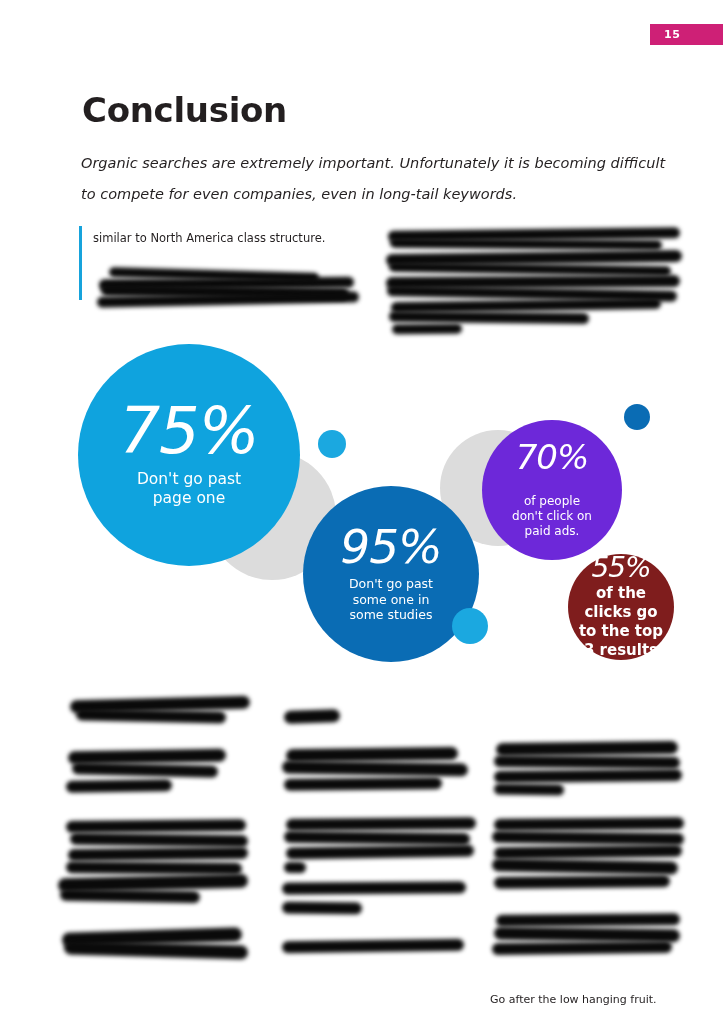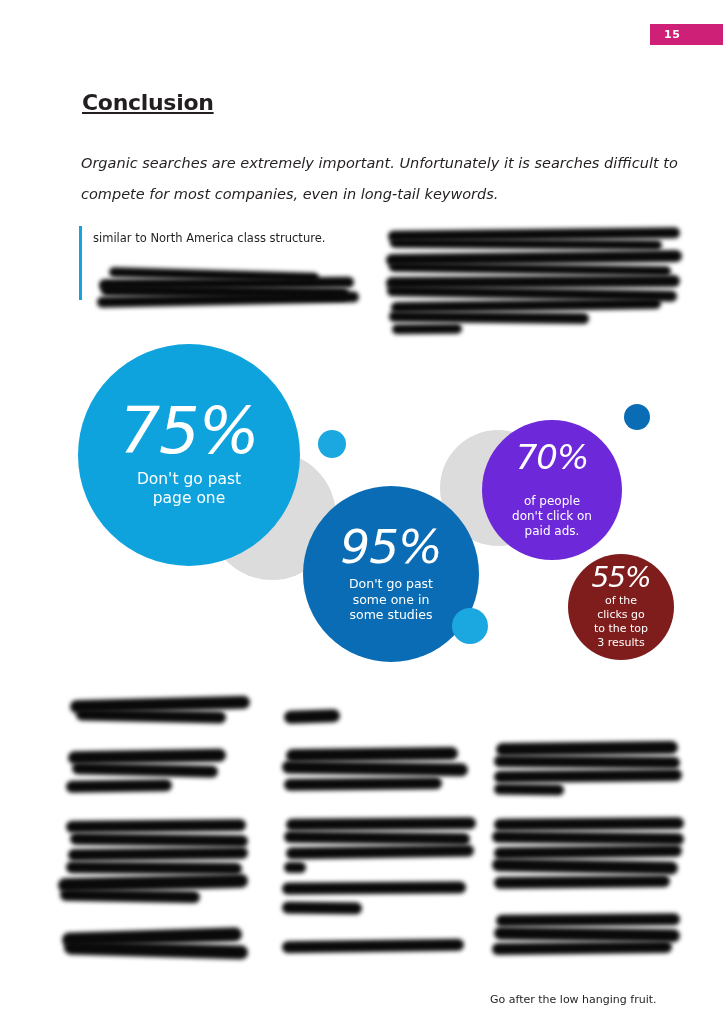--- a/index.html
+++ b/index.html
@@ -34,25 +34,24 @@
     padding-left: 14px;
     box-sizing: border-box;
   }
 
   
   .page-title {
     position: absolute;
     top: 90px;
     left: 82px;
     font-family: "DejaVu Sans", sans-serif;
-    font-size: 22px;
+    font-size: 34px;
     font-weight: bold;
     color: #231f20;
     letter-spacing: -0.3px;
-    text-decoration: underline;
   }
 
   
   .intro {
     position: absolute;
     top: 148px;
     left: 81px;
     width: 600px;
     font-family: "DejaVu Sans", sans-serif;
     font-style: italic;
@@ -150,21 +149,21 @@
 </style>
 </head>
 <body>
 
 <div class="page-tab">
   <span>15</span>
 </div>
 
 <div class="page-title">Conclusion</div>
 
-<div class="intro">Organic searches are extremely important. Unfortunately it is searches difficult to compete for most companies, even in long-tail keywords.</div>
+<div class="intro">Organic searches are extremely important. Unfortunately it is becoming difficult to compete for even companies, even in long-tail keywords.</div>
 
 <div class="quote-wrap">
   <div class="quote-bar"></div>
   <div class="quote-text">
     <div>similar to North America class structure.</div>
   </div>
 
   <div class="redact r2" style="left:20px;  top:52px; width:255px; height:11px; transform:rotate(-0.6deg);"></div>
   <div class="redact r2" style="left:22px;  top:60px; width:248px; height:12px; transform:rotate(1.0deg);"></div>
   <div class="redact r2" style="left:18px;  top:68px; width:262px; height:11px; transform:rotate(-1.2deg);"></div>
@@ -209,21 +208,21 @@
     <div class="pct" style="font-size:34px;">70%</div>
     <div class="cap" style="font-size:12px; margin-top:21px;">
       <div>of people</div>
       <div>don't click on</div>
       <div>paid ads.</div>
     </div>
   </div>
 
   <div class="circ" style="left:568px; top:224px; width:106px; height:106px; background:#7f1d1d;">
     <div class="pct" style="font-size:28px;">55%</div>
-    <div class="cap" style="font-size:11px; margin-top:3px;">
+    <div class="cap" style="font-size:15px; margin-top:3px;font-weight:bold;">
       <div>of the</div>
       <div>clicks go</div>
       <div>to the top</div>
       <div>3 results</div>
     </div>
   </div>
 
   <div class="dot" style="left:318px; top:100px; width:28px; height:28px; background:#1BA8E0;"></div>
   <div class="dot" style="left:624px; top:74px;  width:26px; height:26px; background:#0A6CB4;"></div>
   <div class="dot" style="left:452px; top:278px; width:36px; height:36px; background:#1BA8E0;"></div>

